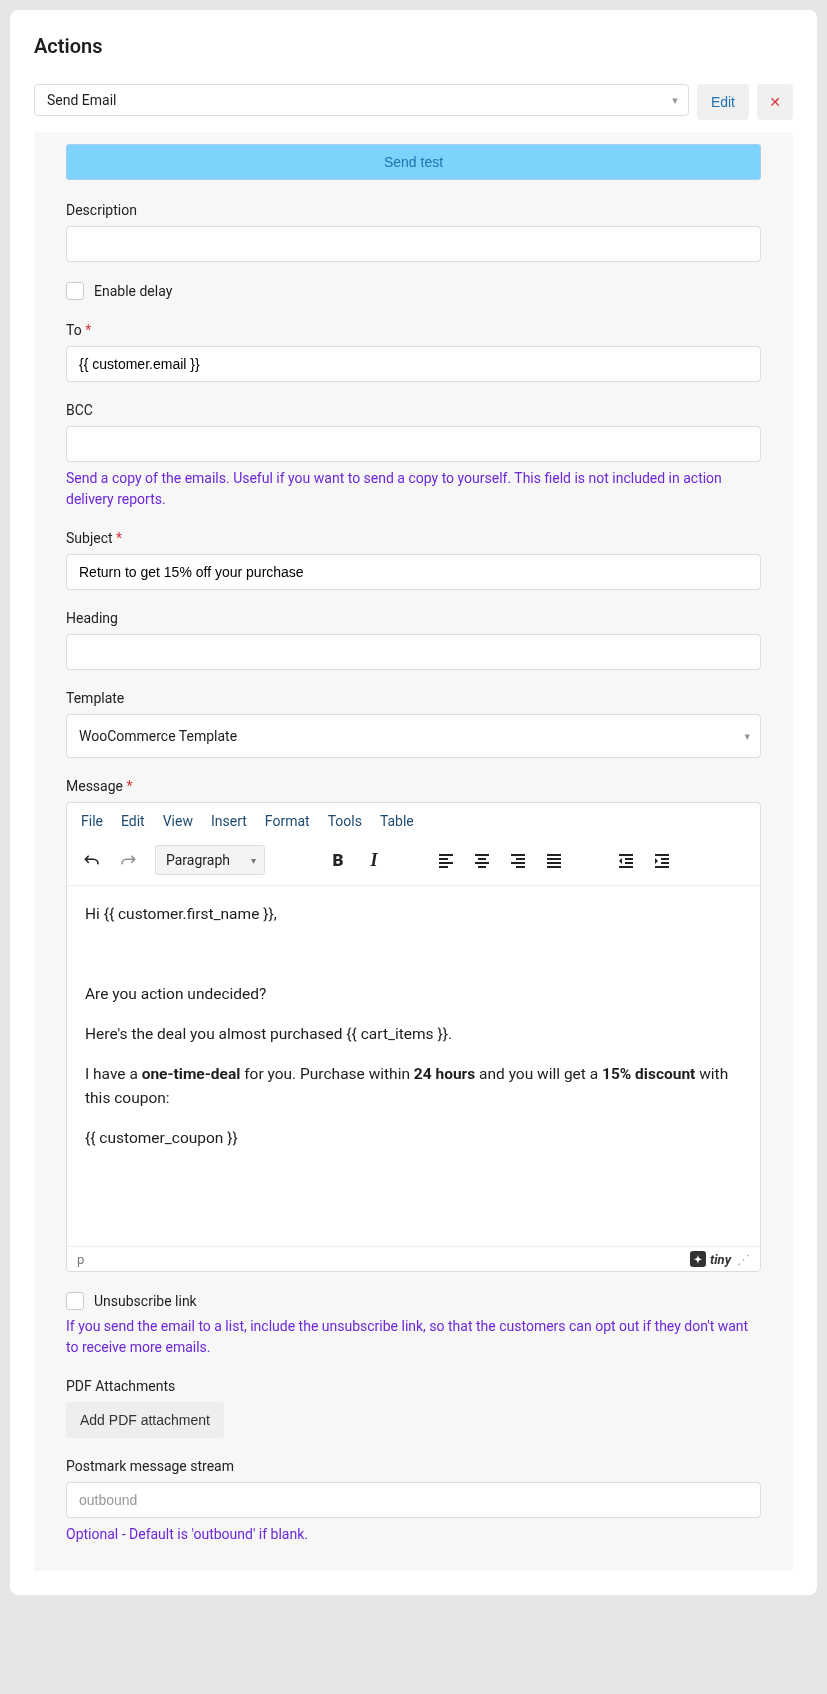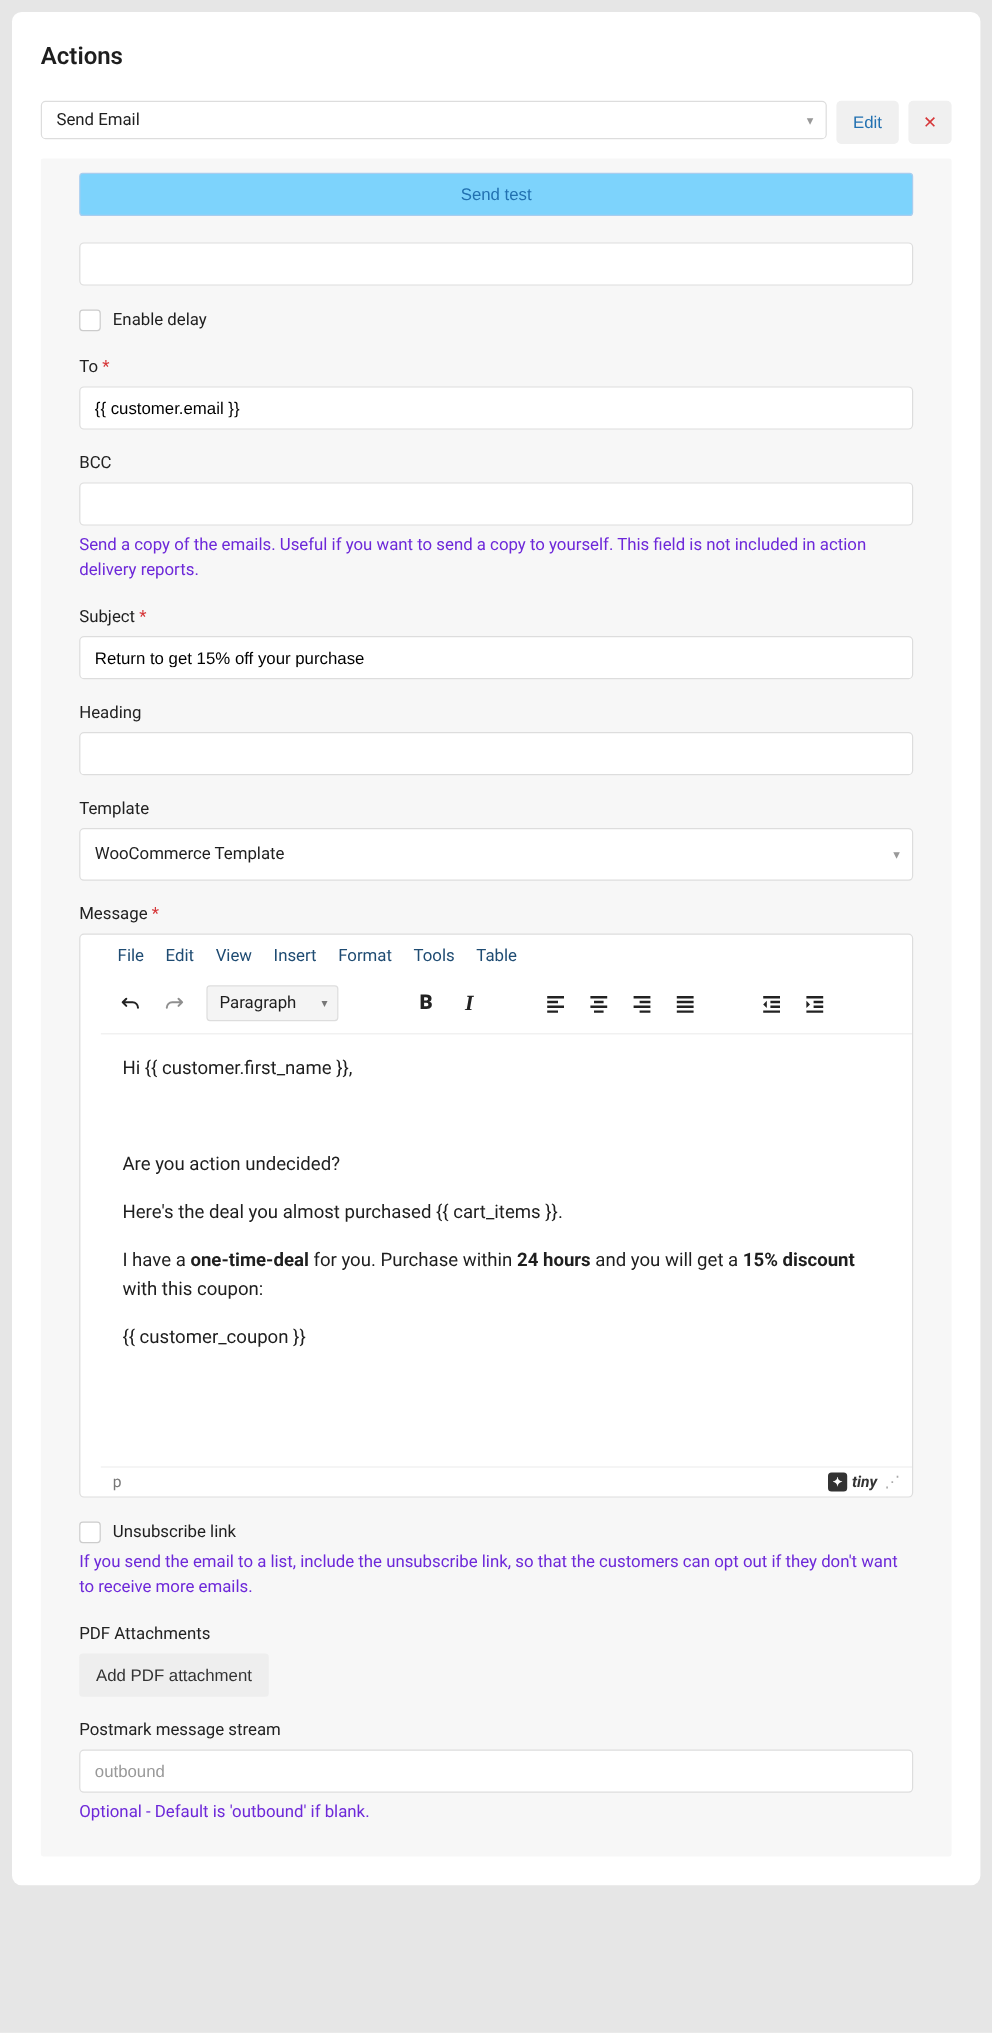--- a/index.html
+++ b/index.html
@@ -116,21 +116,20 @@
       width: 18px;
       height: 18px;
       border: 1px solid #ccc;
       border-radius: 3px;
       background: #fff;
     }
     .editor-box {
       border: 1px solid #ddd;
       border-radius: 4px;
       background: #fff;
-      padding-left: 17px;
     }
     .editor-menubar {
       display: flex;
       gap: 18px;
       padding: 10px 14px;
       color: #1e4b72;
       font-size: 14px;
     }
     .editor-menubar span { cursor: pointer; }
     .editor-toolbar {
@@ -214,20 +213,21 @@
     <button class="btn-edit">Edit</button>
     <button class="btn-delete">
       <span>✕</span>
     </button>
   </div>
 
   <div class="inner-panel">
     <button class="send-test-btn">Send test</button>
 
     <div class="field-group">
+      <label class="field-label">Description</label>
       <input class="text-input" type="text" style="">
     </div>
 
     <div class="checkbox-row">
       <div class="checkbox"></div>
       <span>Enable delay</span>
     </div>
 
     <div class="field-group">
       <label class="field-label"><span>To</span> <span class="req">*</span></label>

